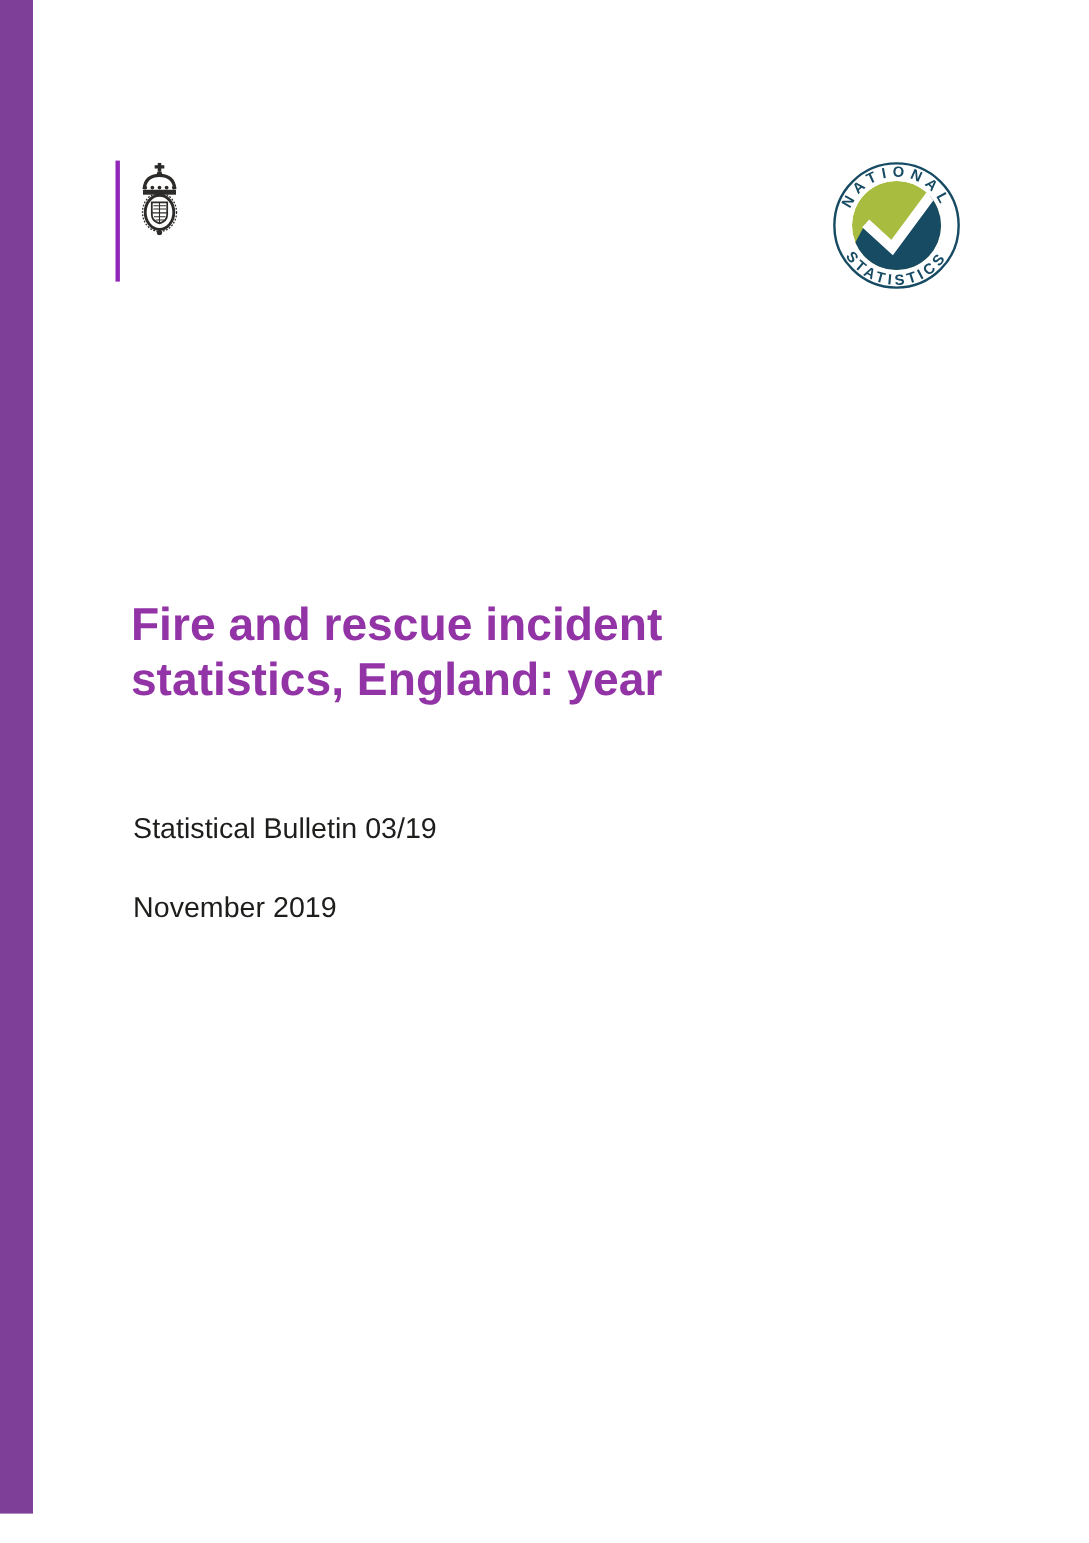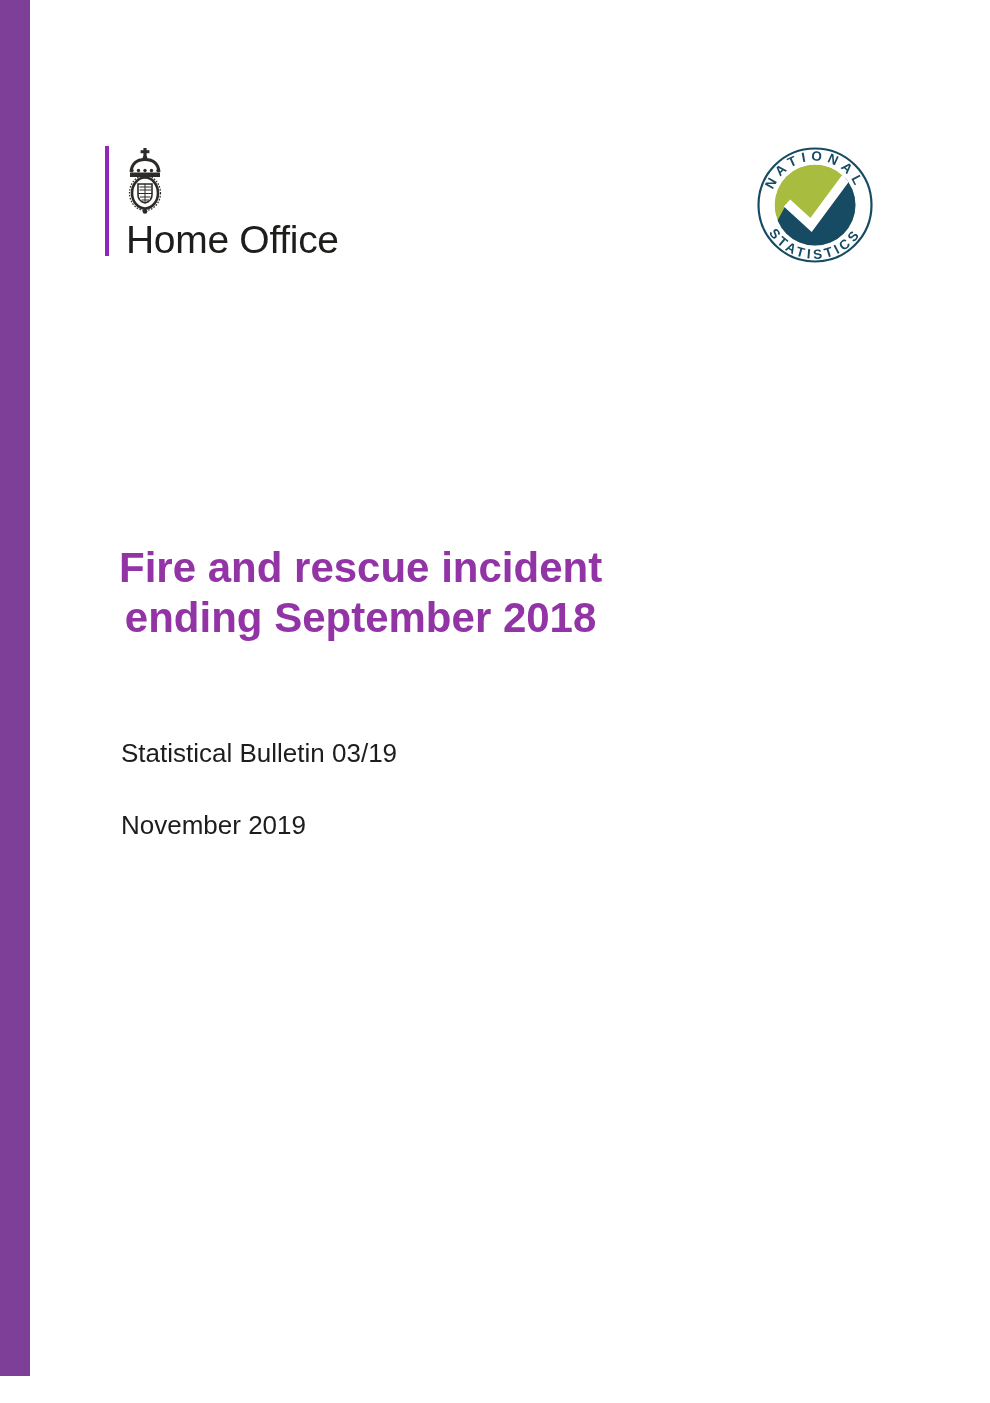--- a/index.html
+++ b/index.html
@@ -48,21 +48,20 @@
   }
   .ns-text-top { letter-spacing: 5px; }
   .ns-text-bottom { letter-spacing: 3.4px; }
   
   .title {
     position: absolute; left: 119px; top: 543px;
     font-size: 42px; line-height: 50px;
     font-weight: bold;
     color: var(--title, #9233a6);
     white-space: nowrap;
-    text-align: center;
   }
   .bulletin {
     position: absolute; left: 121px; top: 738px;
     font-size: 26px; line-height: 31px;
     color: var(--text, #1d1d1b);
   }
   .pub-date {
     position: absolute; left: 121px; top: 810px;
     font-size: 26px; line-height: 31px;
     color: var(--text, #1d1d1b);
@@ -94,21 +93,20 @@
 
       <ellipse class="crest-stroke" style="stroke-width:1.2px;stroke-dasharray:1.6 1.4" cx="20" cy="45" rx="15.5" ry="17.5"></ellipse>
       <ellipse class="crest-stroke" style="stroke-width:2.6px" cx="20" cy="45" rx="13" ry="15.5"></ellipse>
 
       <path class="crest-stroke" style="stroke-width:1.6px" d="M13 36 H27 V47 Q27 53 20 55 Q13 53 13 47 Z"></path>
       <path class="crest-stroke" style="stroke-width:1px" d="M20 36 V55 M13 45.5 H27 M14.5 39 H26 M14.5 42 H26 M15 49 H25.5 M16.5 52 H24"></path>
 
       <rect class="crest-fill" x="19" y="60.5" width="2" height="2.4"></rect>
       <circle class="crest-fill" cx="20" cy="63.4" r="2.4"></circle>
     </svg>
-    <div class="ho-text">Home Office</div>
   </header>
 
   <svg class="ns-badge" width="124" height="124" viewBox="-62 -62 124 124" xmlns="http://www.w3.org/2000/svg">
     <defs>
       <clipPath id="ns-clip">
           <circle cx="0" cy="0" r="40.5"></circle>
         </clipPath>
       <path id="ns-top-arc" d="M -43.5 -9.25 A 44.5 44.5 0 0 1 43.5 -9.25"></path>
       <path id="ns-bottom-arc" d="M -51.6 15.8 A 54 54 0 0 0 51.6 15.8"></path>
     </defs>
@@ -121,20 +119,20 @@
     <text class="ns-text ns-text-top">
       <textPath href="#ns-top-arc" startOffset="50%" text-anchor="middle">NATIONAL</textPath>
     </text>
     <text class="ns-text ns-text-bottom">
       <textPath href="#ns-bottom-arc" startOffset="50%" text-anchor="middle">STATISTICS</textPath>
     </text>
   </svg>
 
   <h1 class="title" style="margin:0;">
     <div>Fire and rescue incident</div>
-    <div>ending September 2018</div>
+    <div>statistics, England: year</div>
   </h1>
 
   <div class="bulletin">Statistical Bulletin 03/19</div>
 
   <div class="pub-date">November 2019</div>
 
 </div>
 
 </body></html>

